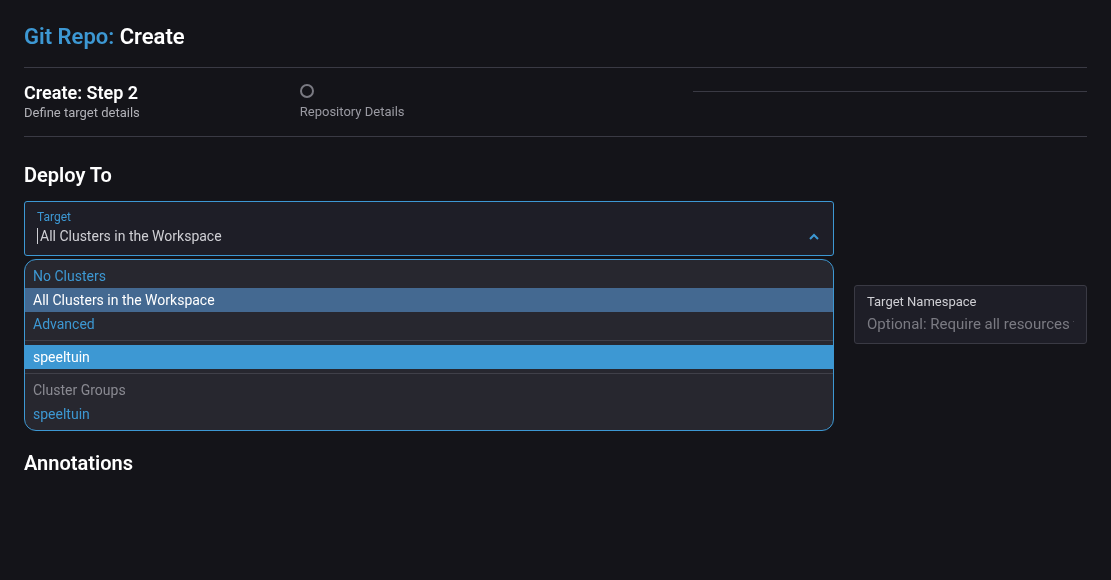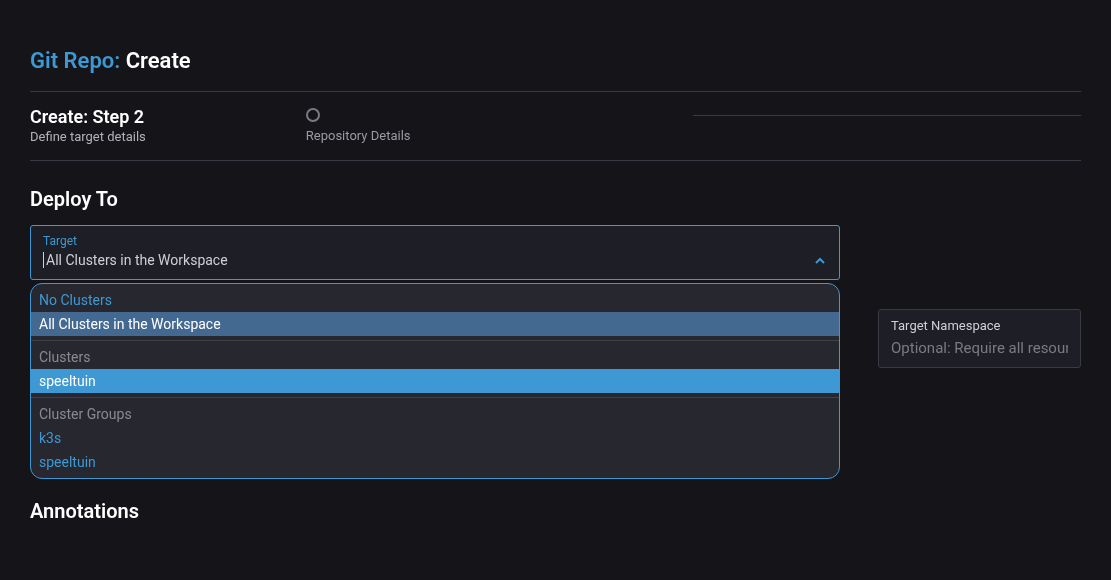--- a/index.html
+++ b/index.html
@@ -10,22 +10,21 @@
     body {
       background-color: #141419;
       color: #e8e8e8;
       font-family: -apple-system, BlinkMacSystemFont, "Segoe UI", Roboto, sans-serif;
       font-size: 14px;
       width: 1111px;
       height: 580px;
       overflow: hidden;
     }
     .page {
-      padding: 30px;
-      margin-top: 18px;
+      padding: 24px;
     }
     .title-row {
       font-size: 22px;
       font-weight: 600;
       margin-bottom: 18px;
     }
     .title-prefix {
       color: #3d98d3;
     }
     .title-action {
@@ -93,21 +92,21 @@
       z-index: 1;
     }
     .section-title {
       font-size: 20px;
       font-weight: 600;
       color: #ffffff;
       margin: 26px 0 14px 0;
     }
     .form-row {
       display: flex;
-      gap: 38px;
+      gap: 20px;
       align-items: flex-start;
     }
     .target-col {
       flex: 0 0 810px;
       position: relative;
     }
     .namespace-col {
       flex: 1;
       min-width: 0;
       margin-top: 84px;
@@ -263,30 +262,29 @@
                 <polyline points="2,8 6,4 10,8"></polyline>
               </svg>
           </div>
         </div>
       </div>
 
       <div class="dropdown-panel">
         <div class="dd-section">
           <div class="dd-item">No Clusters</div>
           <div class="dd-item selected">All Clusters in the Workspace</div>
+          <div class="dd-item">Advanced</div>
         </div>
         <div class="dd-divider"></div>
         <div class="dd-section">
-          <div class="dd-group-header">Clusters</div>
           <div class="dd-item highlighted">speeltuin</div>
         </div>
         <div class="dd-divider"></div>
         <div class="dd-section">
           <div class="dd-group-header">Cluster Groups</div>
-          <div class="dd-item">k3s</div>
           <div class="dd-item">speeltuin</div>
         </div>
       </div>
     </div>
 
     <div class="namespace-col">
       <div class="namespace-box">
         <div class="namespace-label">Target Namespace</div>
         <div class="namespace-input">Optional: Require all resources to be in this namespace</div>
       </div>

